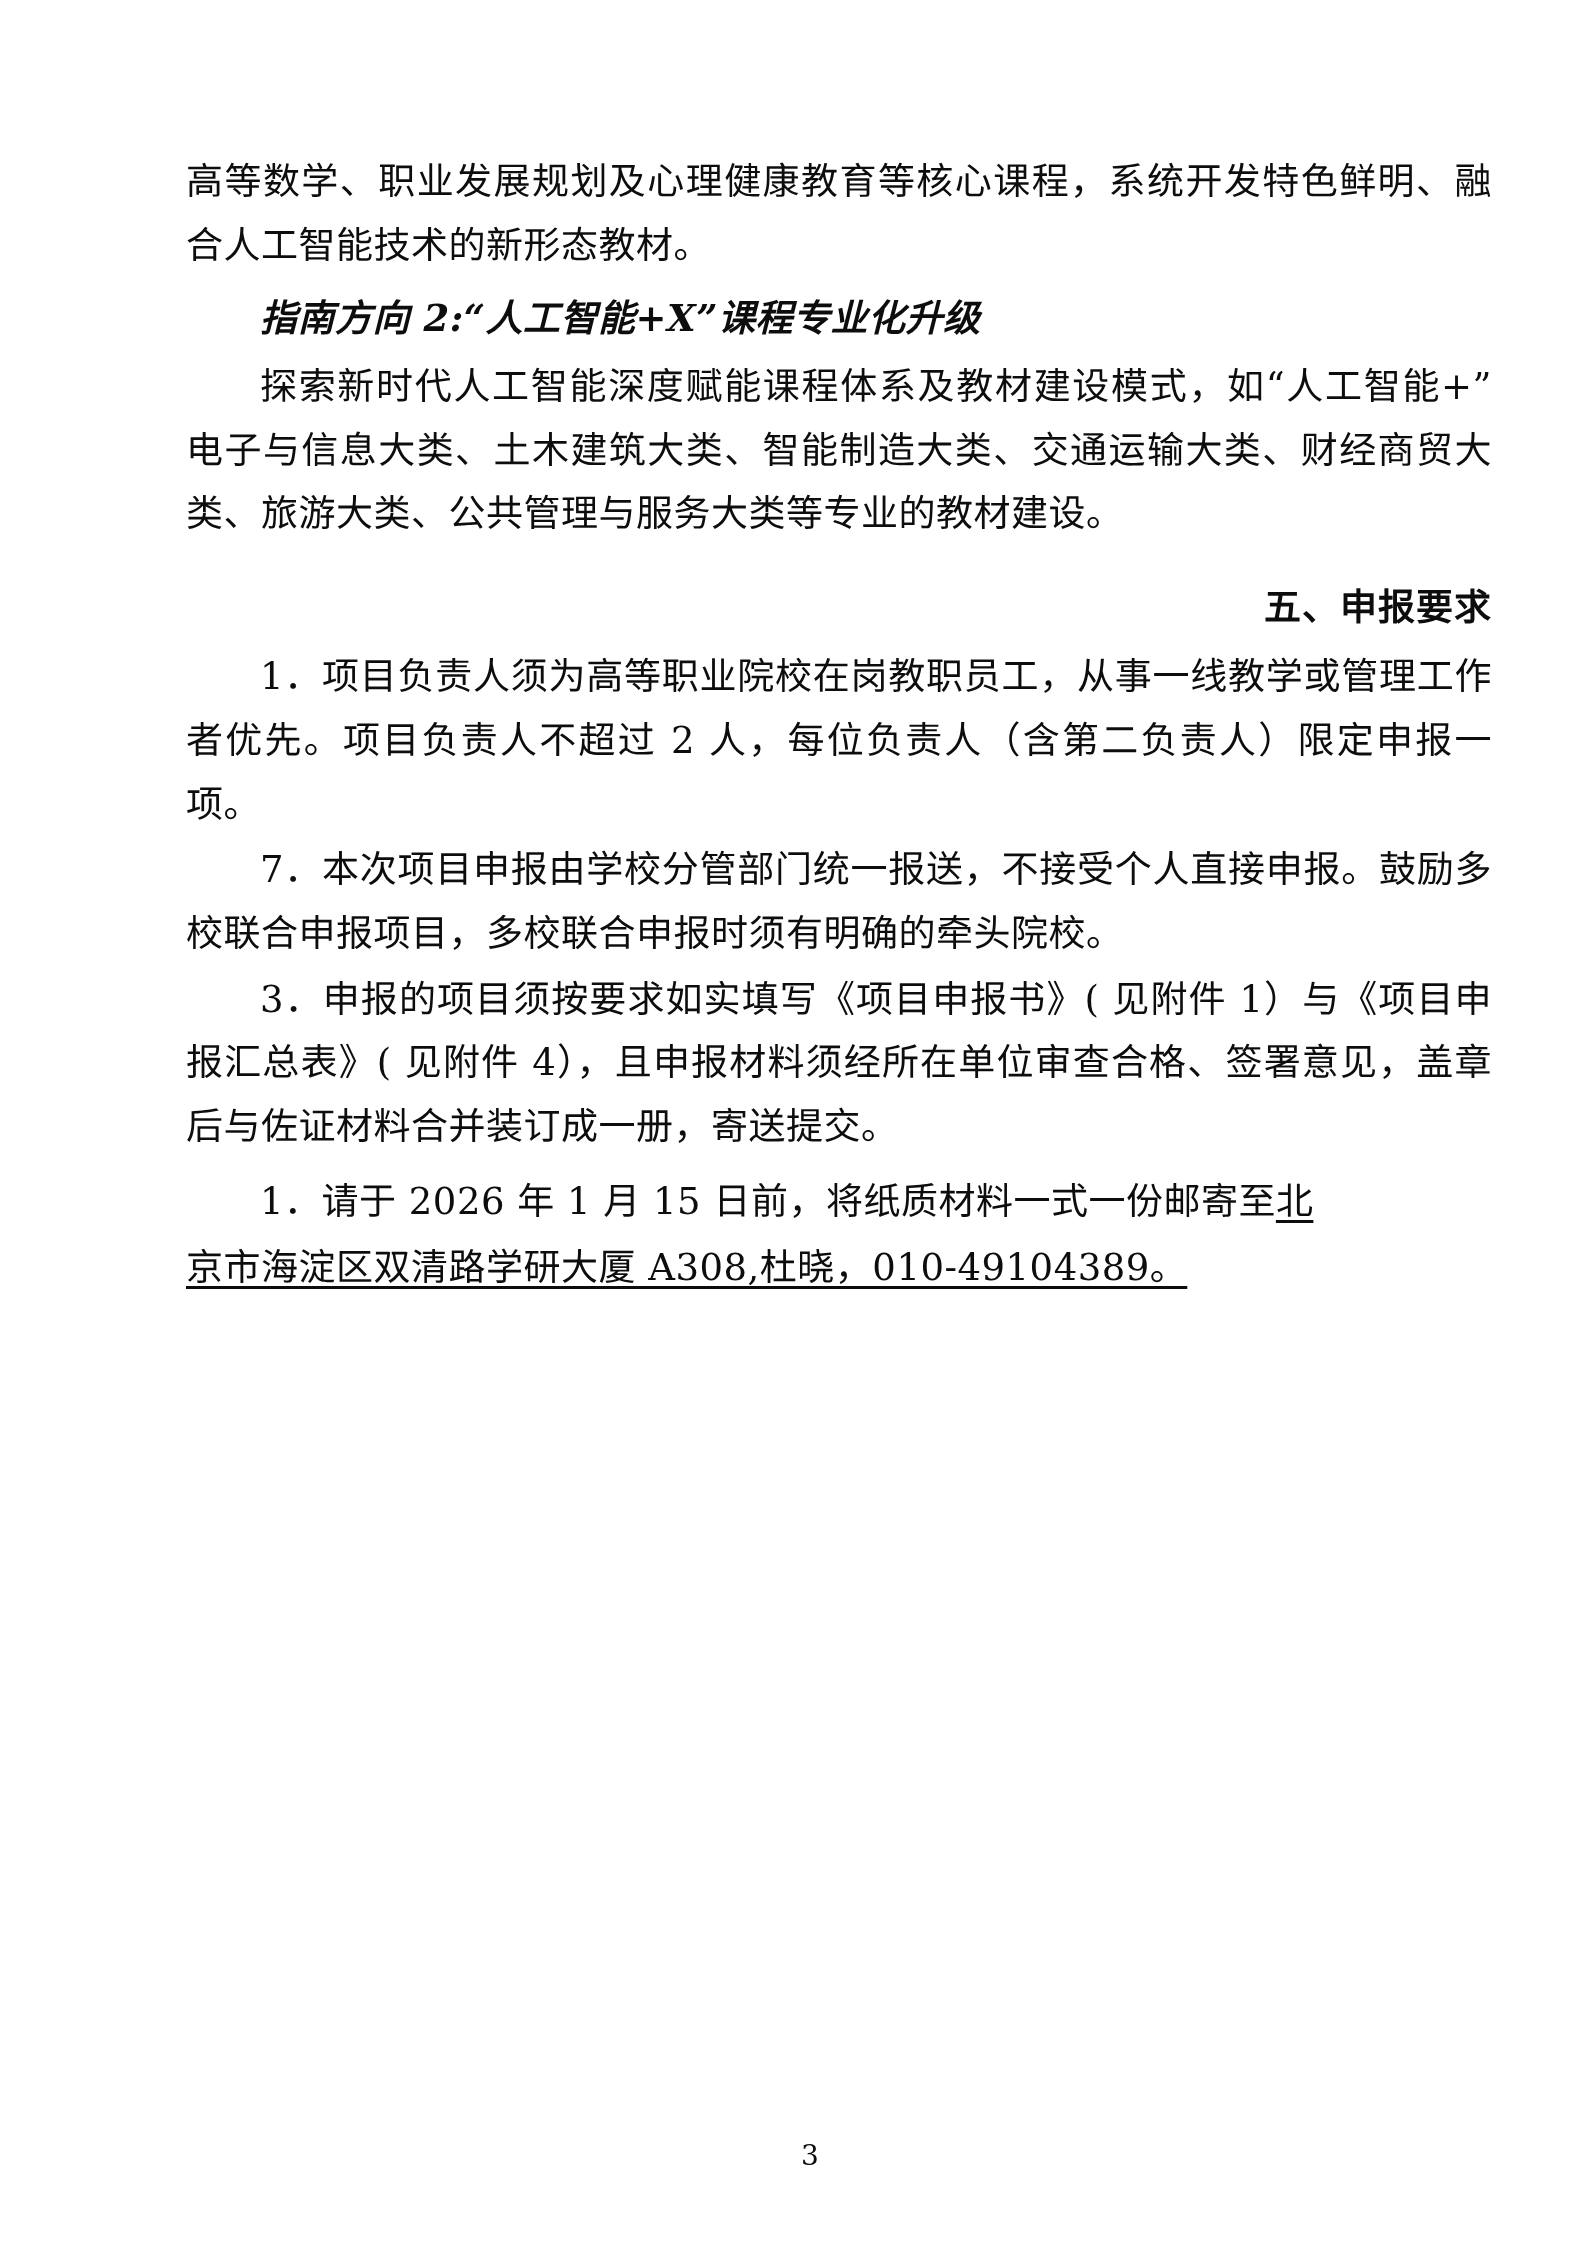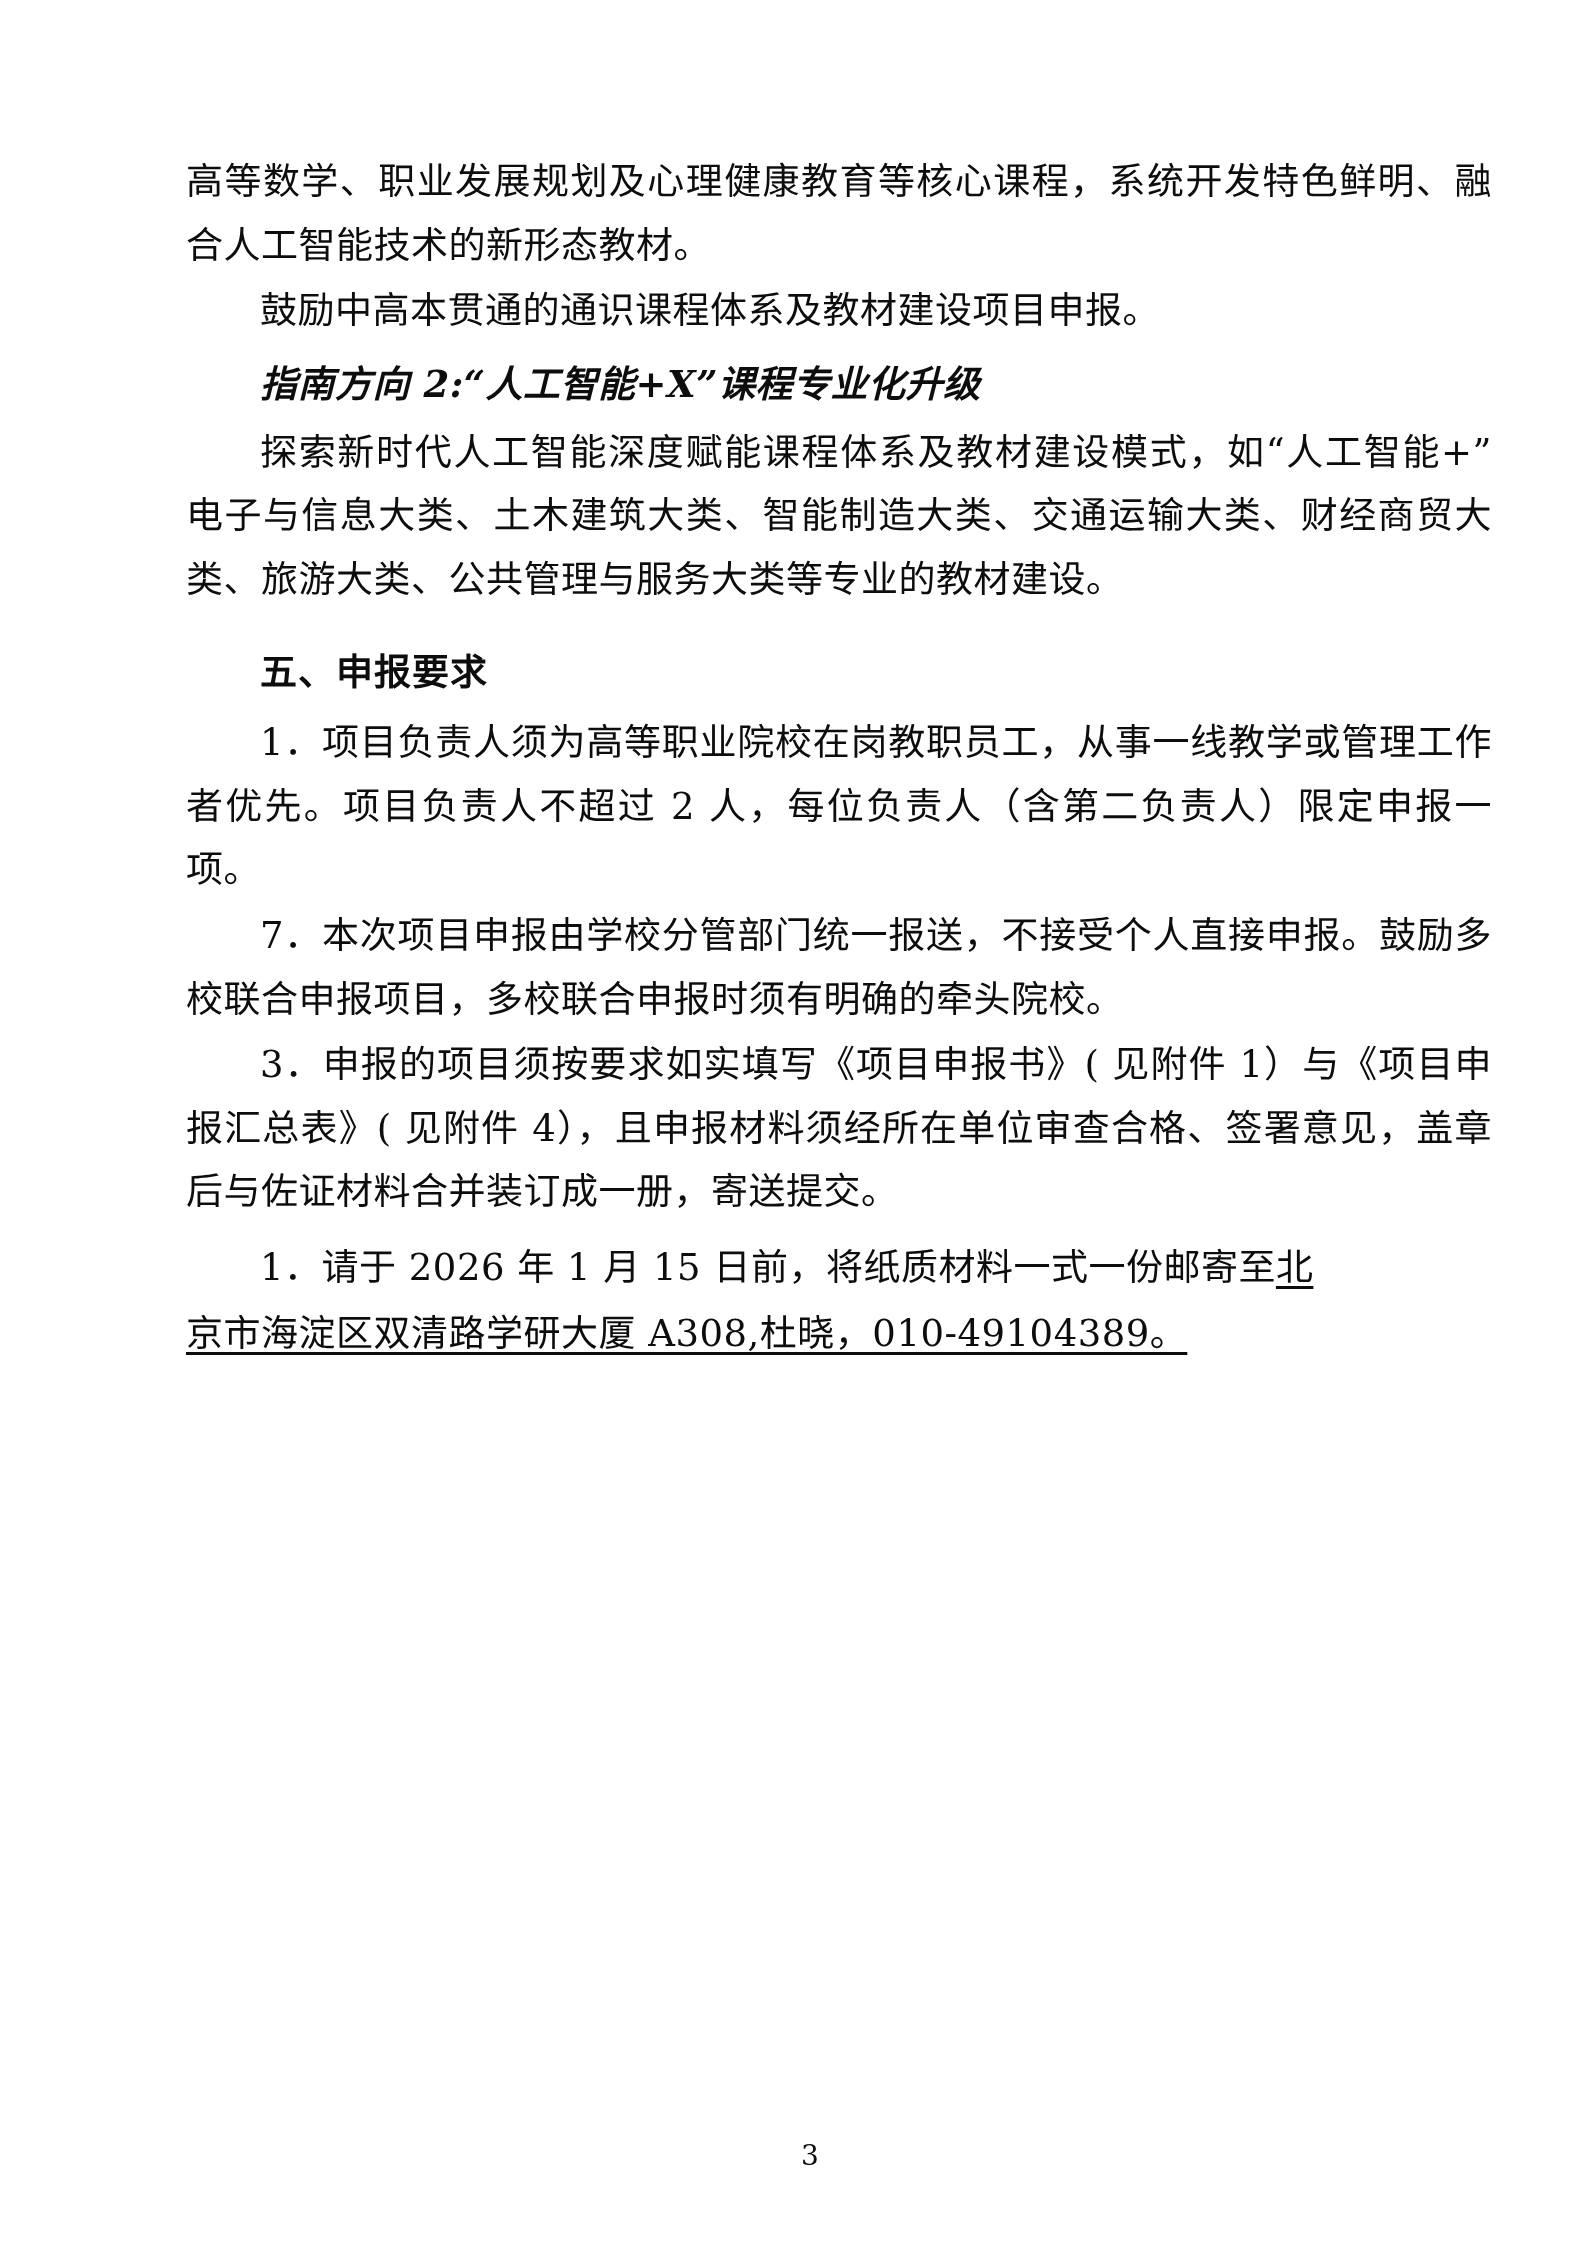--- a/index.html
+++ b/index.html
@@ -45,20 +45,21 @@
     font-style: italic;
   }
   .heading-sec {
     font-size: 37px;
     line-height: 1.72;
     font-weight: bold;
     margin: 18px 0 6px 0;
     text-indent: 2em;
     letter-spacing: 1px;
     font-family: Liberation Sans, sans-serif;
+    text-align: right;
   }
   .underline-seg {
     text-decoration: underline;
     text-underline-offset: 6px;
   }
   .page-number {
     position: absolute;
     bottom: 74px;
     left: 0;
     width: 100%;
@@ -68,21 +69,20 @@
   }
   .spacer-sm { height: 10px; }
 </style>
 </head>
 <body>
 
 <div class="page">
 
   <p class="body-text">高等数学、职业发展规划及心理健康教育等核心课程，系统开发特色鲜明、融合人工智能技术的新形态教材。</p>
 
-  <p class="body-text indent">鼓励中高本贯通的通识课程体系及教材建设项目申报。</p>
 
   <p class="heading">指南方向 2:“人工智能+X”课程专业化升级</p>
 
   <p class="body-text indent">探索新时代人工智能深度赋能课程体系及教材建设模式，如“人工智能+”电子与信息大类、土木建筑大类、智能制造大类、交通运输大类、财经商贸大类、旅游大类、公共管理与服务大类等专业的教材建设。</p>
 
   <div class="spacer-sm"></div>
 
   <p class="heading-sec">五、申报要求</p>
 
   <p class="body-text indent">1．项目负责人须为高等职业院校在岗教职员工，从事一线教学或管理工作者优先。项目负责人不超过 2 人，每位负责人（含第二负责人）限定申报一项。</p>

